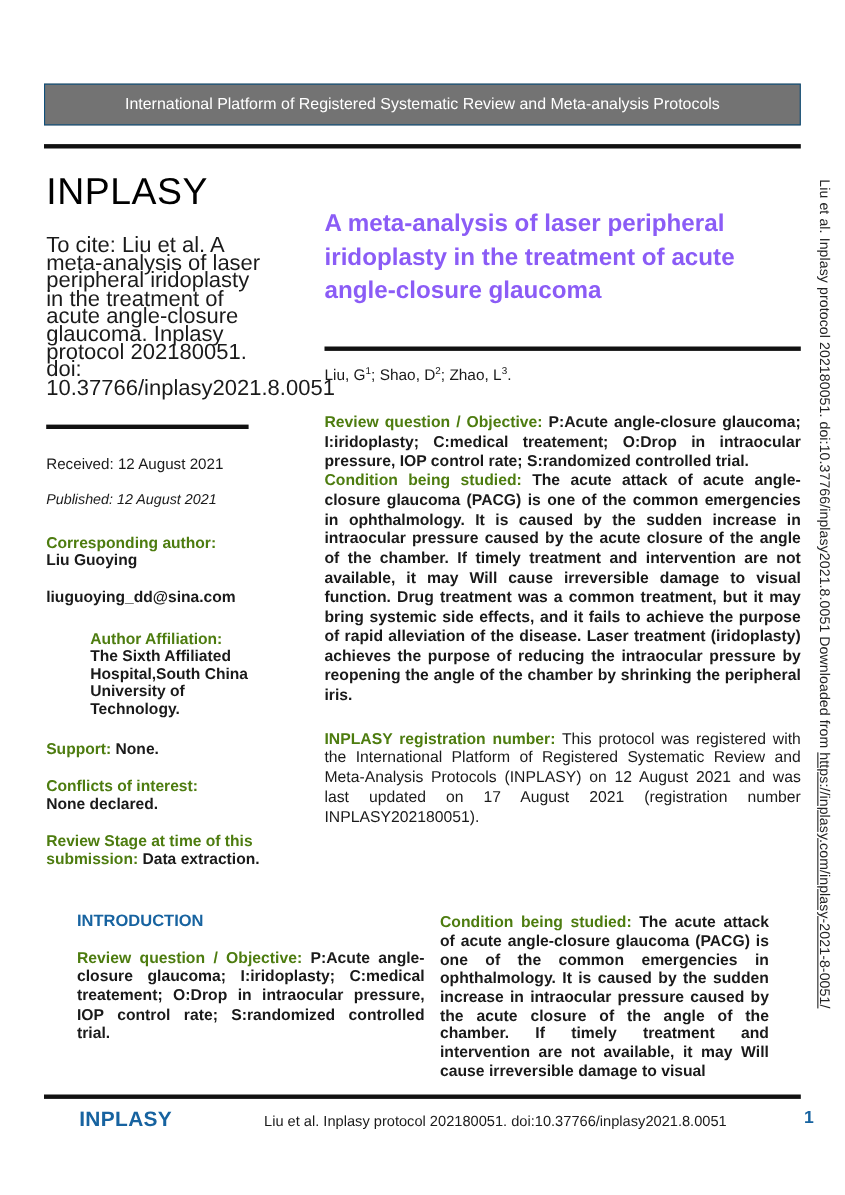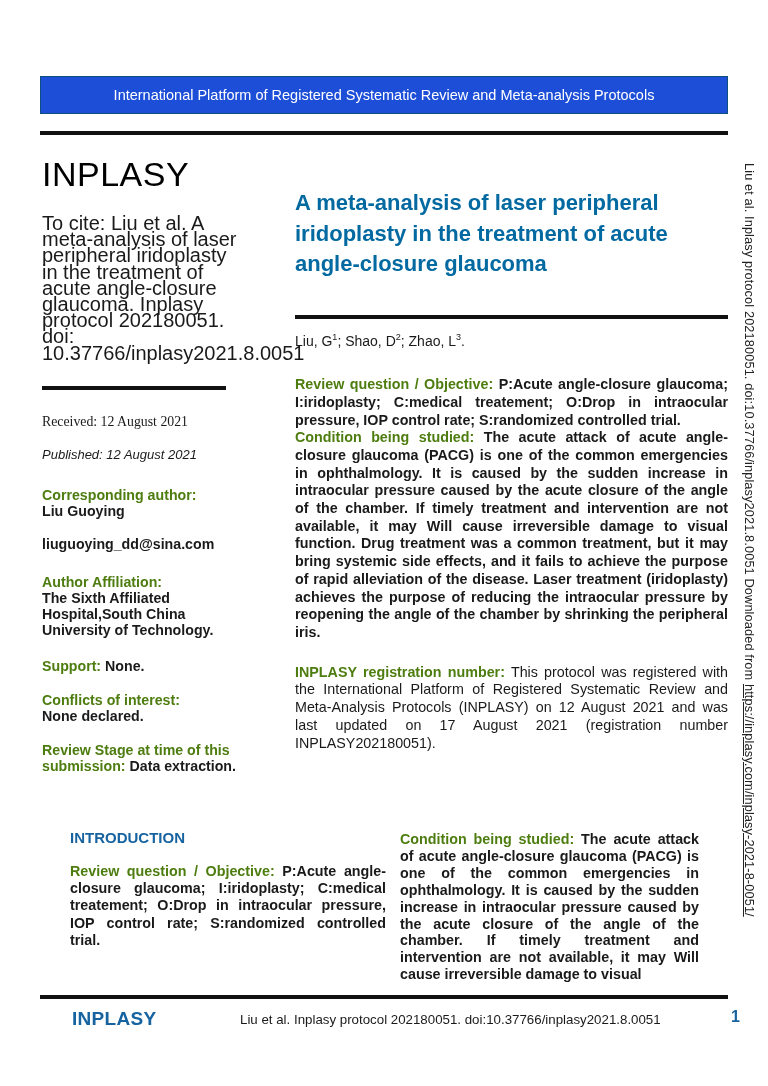--- a/index.html
+++ b/index.html
@@ -1,46 +1,46 @@
 <!DOCTYPE html>
 <html><head>
 <meta charset="utf-8">
 <style>
   html,body{margin:0;padding:0;background:#ffffff;}
   .page{position:relative;width:768px;height:1086px;background:#ffffff;overflow:hidden;
         font-family:"Liberation Sans","DejaVu Sans",sans-serif;color:#1a1a1a;}
 
   
-  .banner{position:absolute;left:40px;top:76px;width:688px;height:38px;background:#1d4ed8;
+  .banner{position:absolute;left:40px;top:76px;width:688px;height:38px;background:#737373;
           border:1px solid #0f4f7a;box-sizing:border-box;display:flex;align-items:center;
           justify-content:center;color:#ffffff;font-size:14.5px;}
 
   .rule{background:#111111;height:4px;}
   .rule-top{position:absolute;left:40px;top:131px;width:688px;}
   .rule-foot{position:absolute;left:40px;top:995px;width:688px;}
 
   
   .colL{position:absolute;left:42px;top:153px;width:204px;}
   .wordmark{font-size:34px;line-height:43px;letter-spacing:.5px;color:#000;}
   .tocite{margin-top:19px;font-size:20px;line-height:16.2px;}
   .rule-left{margin-top:25px;width:184px;}
-  .date{margin-top:24px;font-size:13.8px;font-family:Liberation Serif, serif;}
+  .date{margin-top:24px;font-size:13.8px;}
   .date2{margin-top:17px;font-size:13px;font-style:italic;}
   .fld{font-size:14.2px;line-height:16px;font-weight:bold;}
   .lbl{color:#4d7c0f;}
   .m-corr{margin-top:25px;}
   .m-email{margin-top:17px;}
-  .m-affil{margin-top:22px;}
+  .m-affil{margin-top:22px;margin-left:40px;}
   .m-supp{margin-top:20px;}
   .m-stage{margin-top:18px;}
   .m-confl{margin-top:18px;}
 
   
   .colR{position:absolute;left:295px;top:188px;width:433px;}
-  .title{color:#0369a1;font-weight:bold;font-size:22px;line-height:30.5px;}
+  .title{color:#8b5cf6;font-weight:bold;font-size:22px;line-height:30.5px;}
   .rule-right{margin-top:35px;width:433px;}
   .authors{margin-top:13px;font-size:14px;}
   .authors sup{font-size:9px;}
   .para{text-align:justify;font-size:14.3px;line-height:17.7px;font-weight:bold;}
   .para .lbl{font-weight:bold;}
   .p1{margin-top:28px;}
   .p3{margin-top:22px;font-weight:normal;}
 
   
   .introL{position:absolute;left:70px;top:829px;width:316px;}

